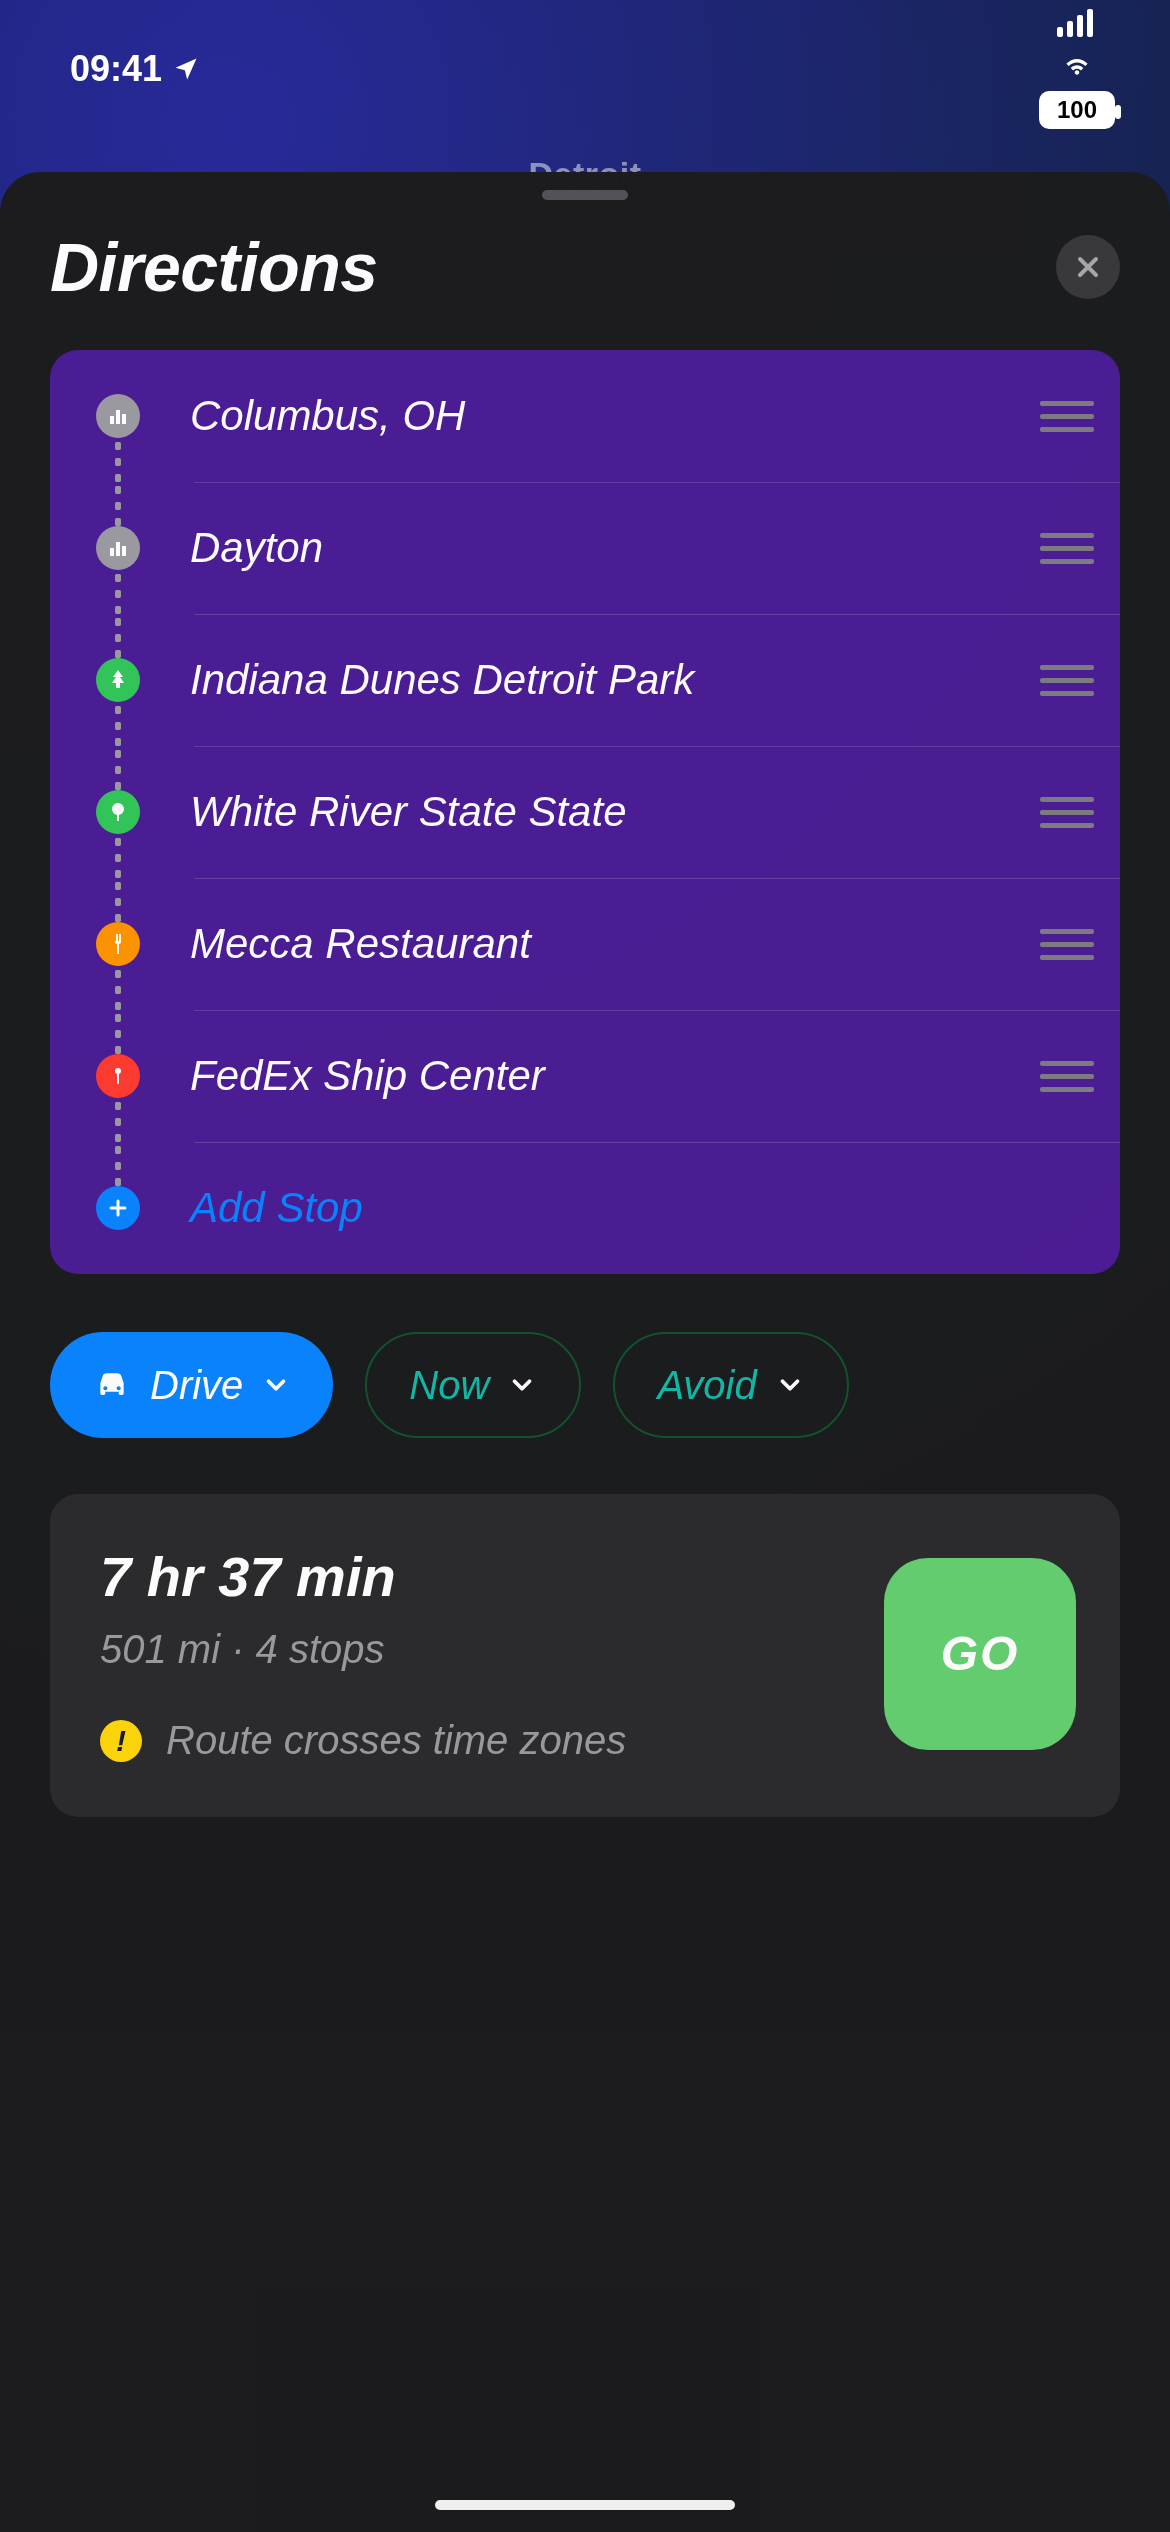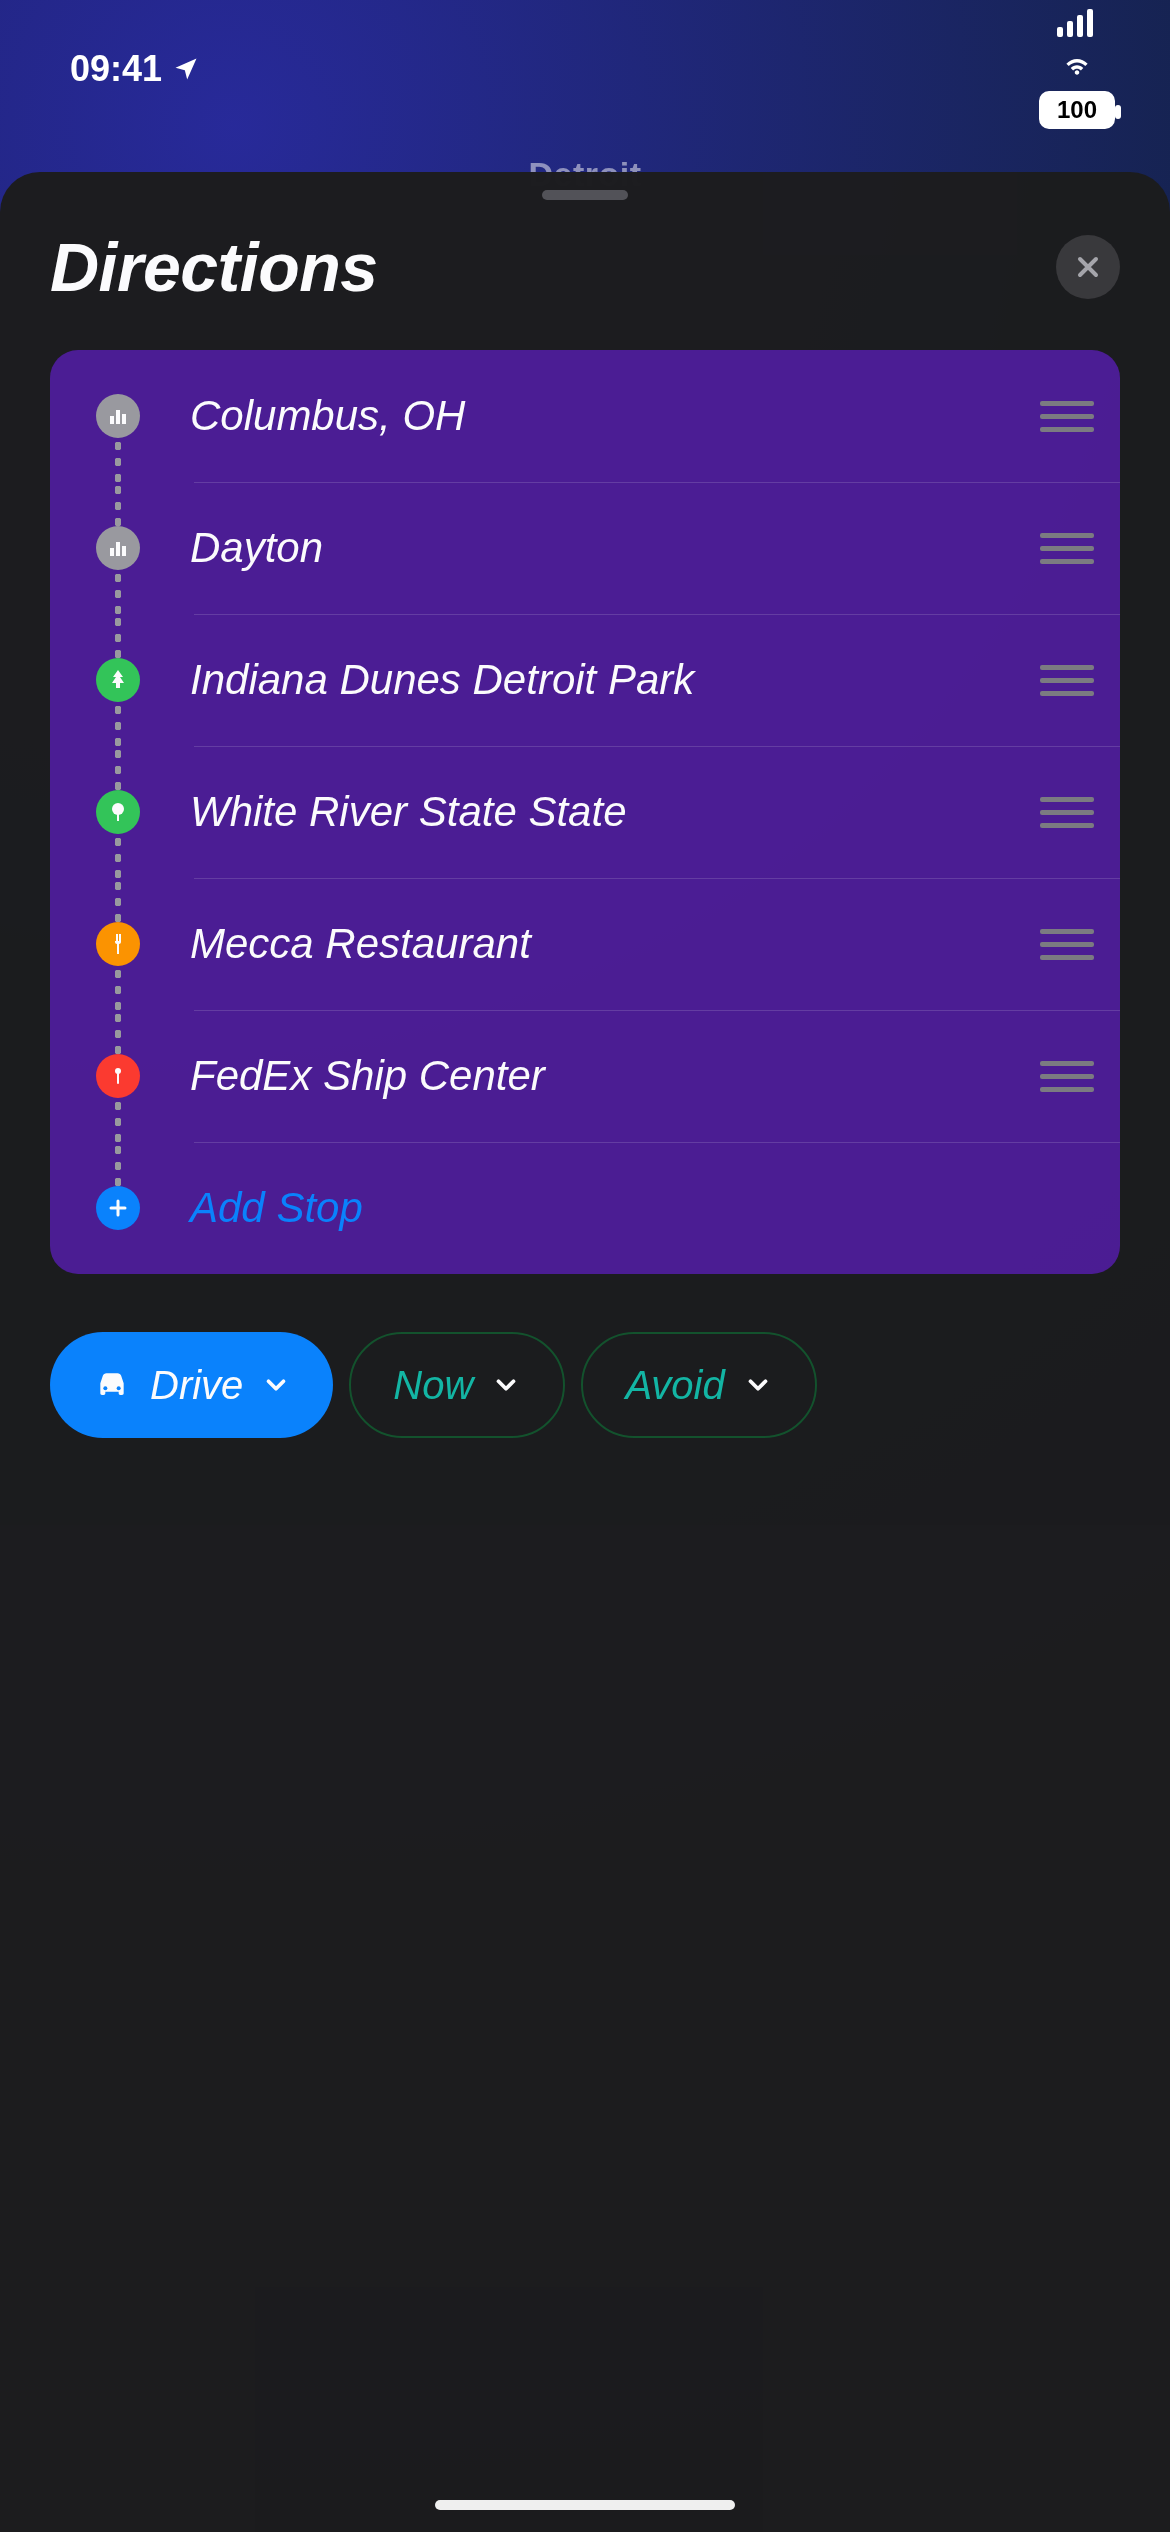--- a/index.html
+++ b/index.html
@@ -119,21 +119,21 @@
     padding-left: 22px;
   }
   .add .stop-label { color:#0a84ff; }
   .grip {
     width:54px; display:flex; flex-direction:column; gap:8px; align-items:center;
   }
   .grip span { display:block; width:54px; height:5px; background:#7d7d82; border-radius:2px; }
 
   
   .chips {
-    display:flex; gap:16px; padding:50px 50px 0 50px;
+    display:flex; gap:32px; padding:50px 50px 0 50px;
   }
   .chip {
     display:flex; align-items:center; gap:18px;
     height:106px; padding:0 42px;
     border-radius:53px;
     font-size:40px; font-weight:500;
   }
   .chip.primary { background:#0a84ff; color:#fff; }
   .chip.secondary { background:transparent; color:#14b8a6; border:2px solid #14532d; }
   .chip svg.chev { width:30px; height:30px; }
@@ -362,15 +362,30 @@
         </svg>
     </div>
     <div class="chip secondary">
       <span>Avoid</span>
       <svg class="chev" viewBox="0 0 24 24" fill="none" stroke="#fff" stroke-width="3" stroke-linecap="round" stroke-linejoin="round">
           <path d="M6 9l6 6 6-6"></path>
         </svg>
     </div>
   </div>
 
+  <div class="route-card">
+    <div class="route-left">
+      <div class="eta">7 hr 37 min</div>
+      <div class="sub">
+        <span>501 mi</span> · <span>4 stops</span>
+      </div>
+      <div class="warn-row">
+        <div class="warn-icon">!</div>
+        <div class="warn-text">Route crosses time zones</div>
+      </div>
+    </div>
+    <div class="go-btn">
+      <span>GO</span>
+    </div>
+  </div>
 
   <div class="home-ind"></div>
 </div>
 
 </body></html>

